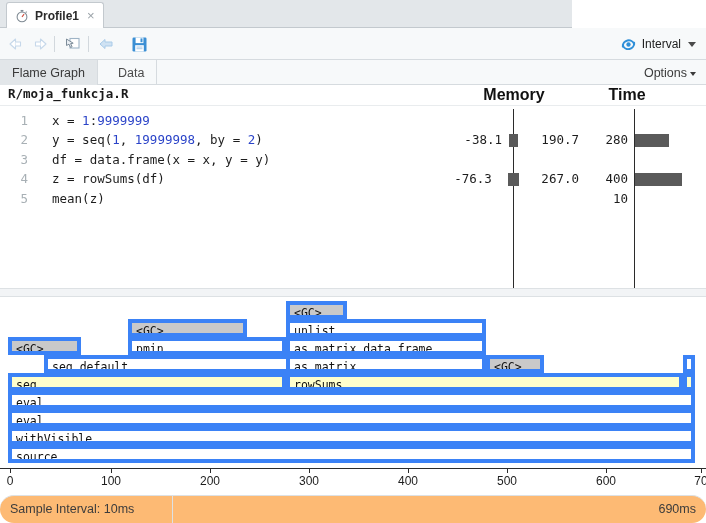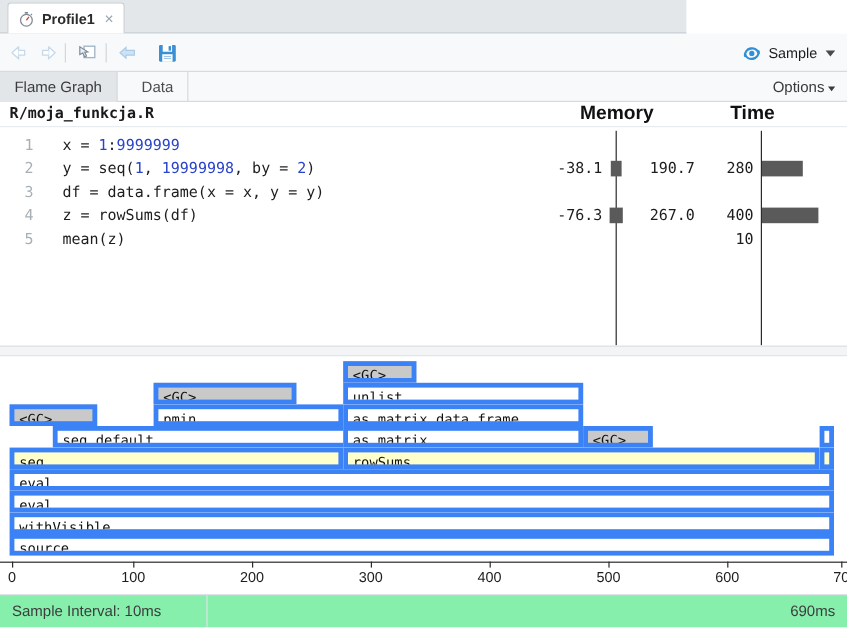--- a/index.html
+++ b/index.html
@@ -307,23 +307,24 @@
     color: #1d1d1d;
     transform: translateX(-50%);
     white-space: nowrap;
   }
 
   
   .statusbar {
     position: absolute;
     left: 0; top: 495px;
     width: 706px; height: 28px;
-    background: #86efac;
+    background: #fdba74;
     border-top: 1px solid #dde1e4;
     box-sizing: border-box;
+    border-radius: 14px;
   }
   .status-left {
     position: absolute;
     left: 10px; top: 6px;
     font-size: 12.5px;
     color: #3c3c3c;
   }
   .status-div {
     position: absolute;
     left: 172px; top: 0;
@@ -396,21 +397,21 @@
     </div>
 
     <div class="publish-btn">
       <span style="display:inline-flex;">
         <svg width="17" height="17" viewBox="0 0 18 18">
           <path d="M3 11.2 a6.2 6.2 0 0 1 12 -2.6" fill="none" stroke="#2f8fd8" stroke-width="2.1" stroke-linecap="round"></path>
           <path d="M15 7.2 a6.2 6.2 0 0 1 -12 2.6" fill="none" stroke="#2f8fd8" stroke-width="2.1" stroke-linecap="round"></path>
           <circle cx="9" cy="9" r="2.3" fill="#2f8fd8"></circle>
         </svg>
       </span>
-      <span class="publish-label">Sample</span>
+      <span class="publish-label">Interval</span>
       <span class="caret"></span>
     </div>
   </div>
 
   <div class="viewtabs">
     <div class="vtab active" style="left:0px;">
       <span>Flame Graph</span>
     </div>
     <div class="vtab" style="left:106px;">
       <span>Data</span>
@@ -444,21 +445,21 @@
           <div class="timeval" style="left: 578px;">280</div>
           <div class="bar" style="left: 635px; top: 2px; width: 34px;"></div>
         </div>
         <div class="coderow" style="top: 66.8px;">
           <div class="lineno">3</div>
           <div class="codetext">df = data.frame(x = x, y = y)</div>
         </div>
         <div class="coderow" style="top: 86.2px;">
           <div class="lineno">4</div>
           <div class="codetext">z = rowSums(df)</div>
-          <div class="memneg" style="left: 444px;">-76.3</div>
+          <div class="memneg" style="left: 444px; text-align: center;">-76.3</div>
           <div class="bar" style="left: 507.5px; top: 2px; width: 11px;"></div>
           <div class="mempos" style="left: 521px;">267.0</div>
           <div class="timeval" style="left: 578px;">400</div>
           <div class="bar" style="left: 635px; top: 2px; width: 47px;"></div>
         </div>
         <div class="coderow" style="top: 105.6px;">
           <div class="lineno">5</div>
           <div class="codetext">mean(z)</div>
           <div class="timeval" style="left: 578px;">10</div>
         </div>

